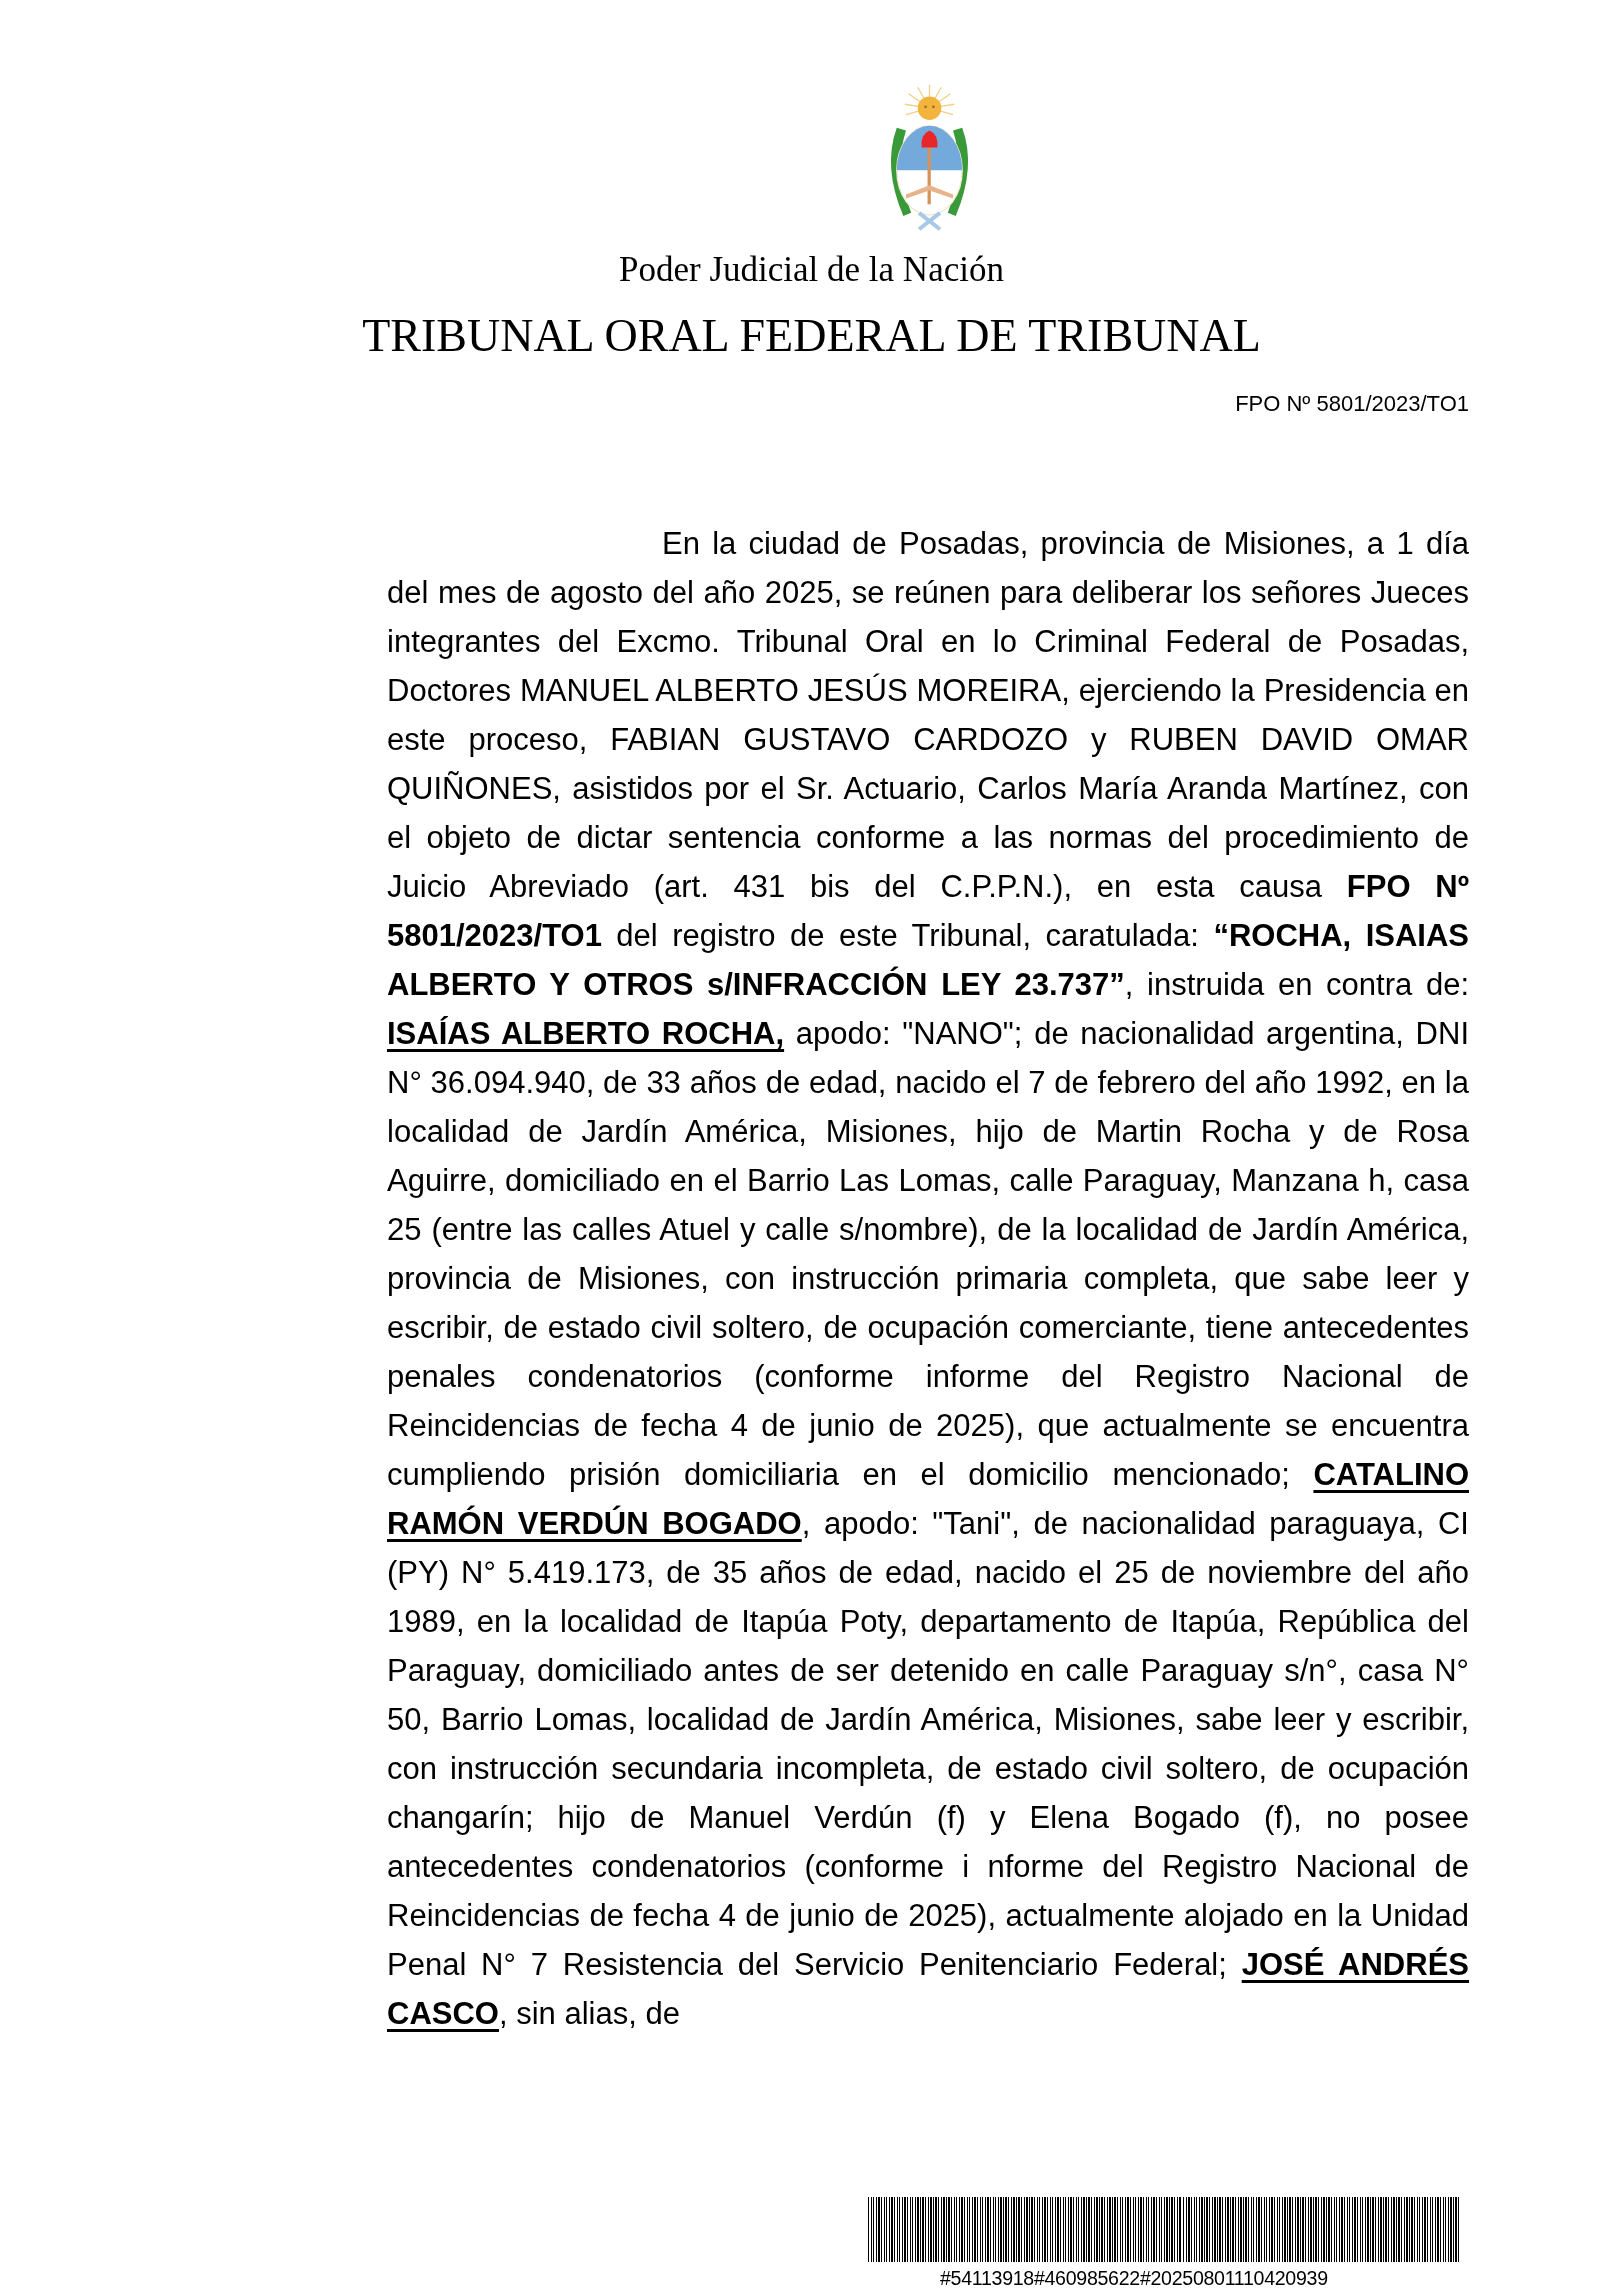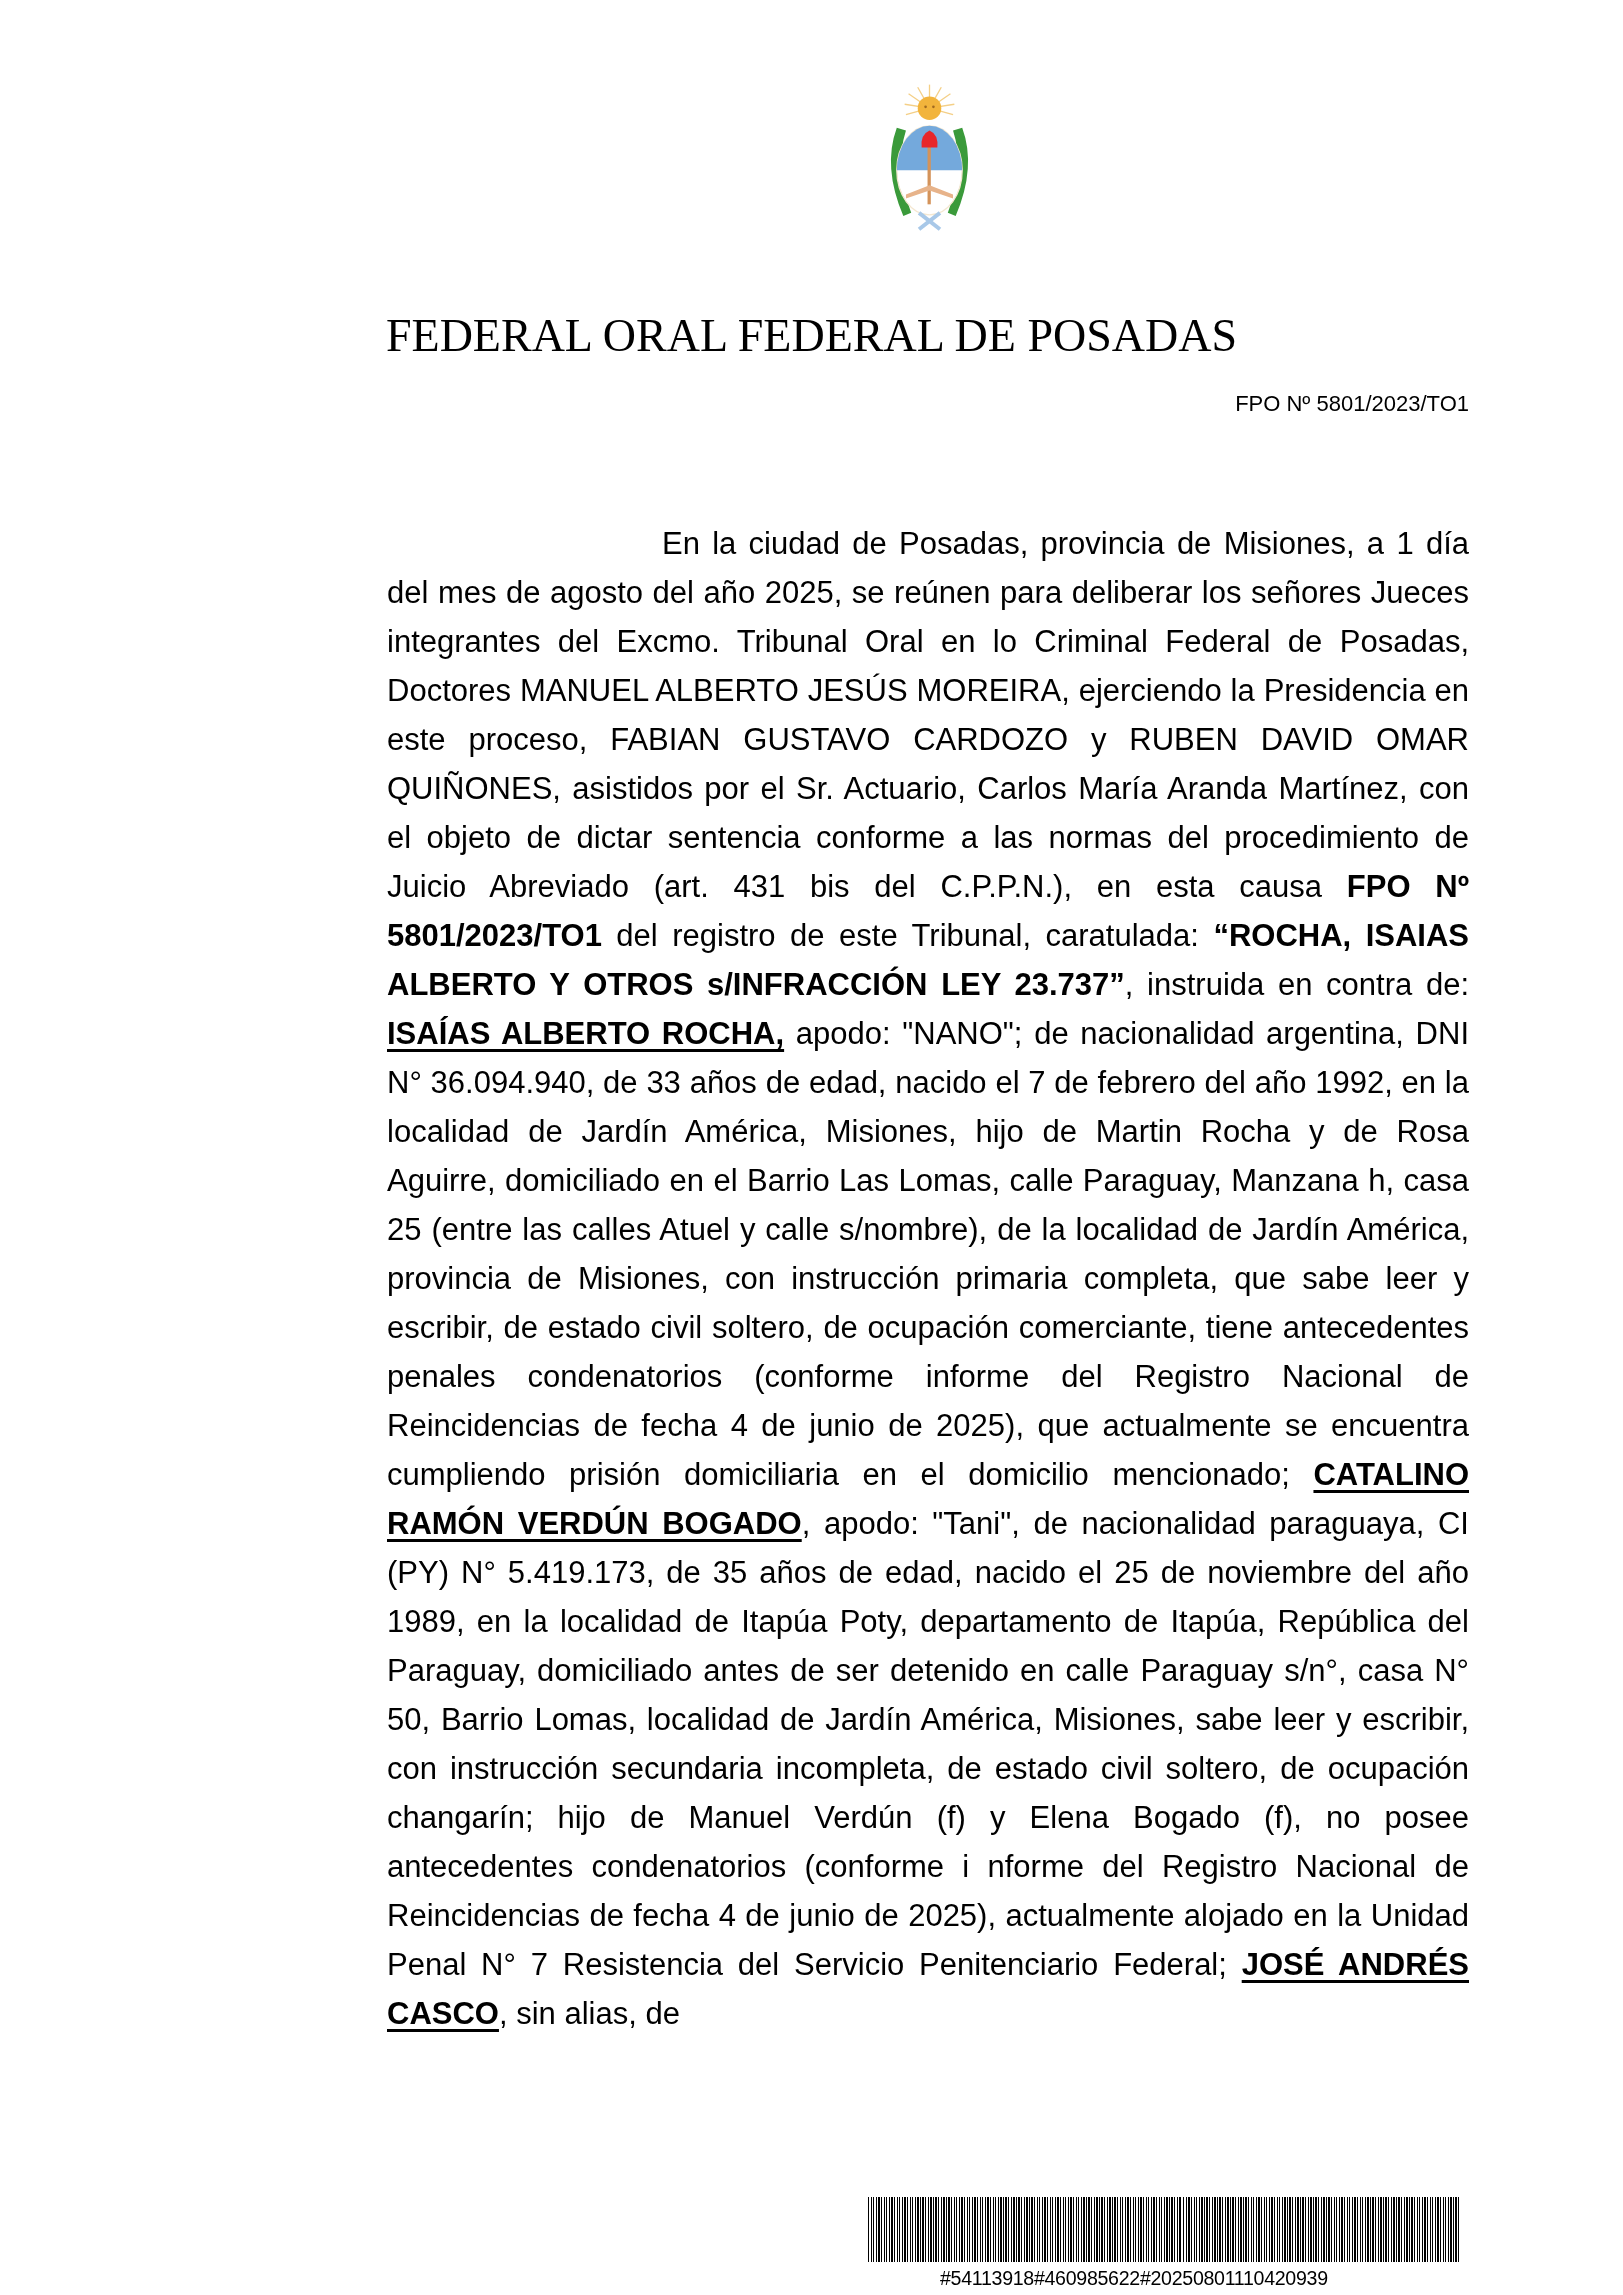--- a/index.html
+++ b/index.html
@@ -59,21 +59,22 @@
       <path d="M68 100 Q66 80 80 74 Q94 80 92 100 Z" fill="#e8262a"></path>
       <path d="M44 172 L80 158 L116 172 L116 178 L80 166 L44 178 Z" fill="#e7b38a"></path>
     </g>
 
     <g stroke="#a8c8e8" stroke-width="6" fill="none">
       <line x1="64" y1="225" x2="96" y2="200"></line>
         <line x1="96" y1="225" x2="64" y2="200"></line>
     </g>
   </svg>
 
-  <div class="hdr2">FEDERAL ORAL FEDERAL DE POSADAS</div>
+  <div class="hdr1">Poder Judicial de la Nación</div>
+  <div class="hdr2">TRIBUNAL ORAL FEDERAL DE TRIBUNAL</div>
   <div class="ref">FPO Nº 5801/2023/TO1</div>
 
   <div class="body">
     <p>
       <span>En la ciudad de Posadas, provincia de Misiones, a 1 día del mes de agosto del año 2025, se reúnen para deliberar los señores Jueces integrantes del Excmo. Tribunal Oral en lo Criminal Federal de Posadas, Doctores MANUEL ALBERTO JESÚS MOREIRA, ejerciendo la Presidencia en este proceso, FABIAN GUSTAVO CARDOZO y RUBEN DAVID OMAR QUIÑONES, asistidos por el Sr. Actuario, Carlos María Aranda Martínez, con el objeto de dictar sentencia conforme a las normas del procedimiento de Juicio Abreviado (art. 431 bis del C.P.P.N.), en esta causa </span><span class="b">FPO Nº 5801/2023/TO1</span><span> del registro de este Tribunal, caratulada: </span><span class="b">“ROCHA, ISAIAS ALBERTO Y OTROS s/INFRACCIÓN LEY 23.737”</span><span>, instruida en contra de: </span><span class="u">ISAÍAS ALBERTO ROCHA,</span><span> apodo: "NANO"; de nacionalidad argentina, DNI N° 36.094.940, de 33 años de edad, nacido el 7 de febrero del año 1992, en la localidad de Jardín América, Misiones, hijo de Martin Rocha y de Rosa Aguirre, domiciliado en el Barrio Las Lomas, calle Paraguay, Manzana h, casa 25 (entre las calles Atuel y calle s/nombre), de la localidad de Jardín América, provincia de Misiones, con instrucción primaria completa, que sabe leer y escribir, de estado civil soltero, de ocupación comerciante, tiene antecedentes penales condenatorios (conforme informe del Registro Nacional de Reincidencias de fecha 4 de junio de 2025), que actualmente se encuentra cumpliendo prisión domiciliaria en el domicilio mencionado; </span><span class="u">CATALINO RAMÓN VERDÚN BOGADO</span><span>, apodo: "Tani", de nacionalidad paraguaya, CI (PY) N° 5.419.173, de 35 años de edad, nacido el 25 de noviembre del año 1989, en la localidad de Itapúa Poty, departamento de Itapúa, República del Paraguay,  domiciliado antes de ser detenido en calle Paraguay s/n°, casa N° 50, Barrio Lomas, localidad de Jardín América, Misiones, sabe leer y escribir, con instrucción secundaria incompleta, de estado civil soltero, de ocupación changarín; hijo de Manuel Verdún (f) y Elena Bogado (f), no posee antecedentes condenatorios (conforme i nforme del Registro Nacional de Reincidencias de fecha 4 de junio de 2025), actualmente alojado en la Unidad Penal N° 7 Resistencia del Servicio Penitenciario Federal; </span><span class="u">JOSÉ ANDRÉS CASCO</span><span>, sin alias, de</span>
     </p>
   </div>
 
   <div class="barcode" id="barcode">
       <span style="width: 1.3px; background: rgb(0, 0, 0);"></span>

